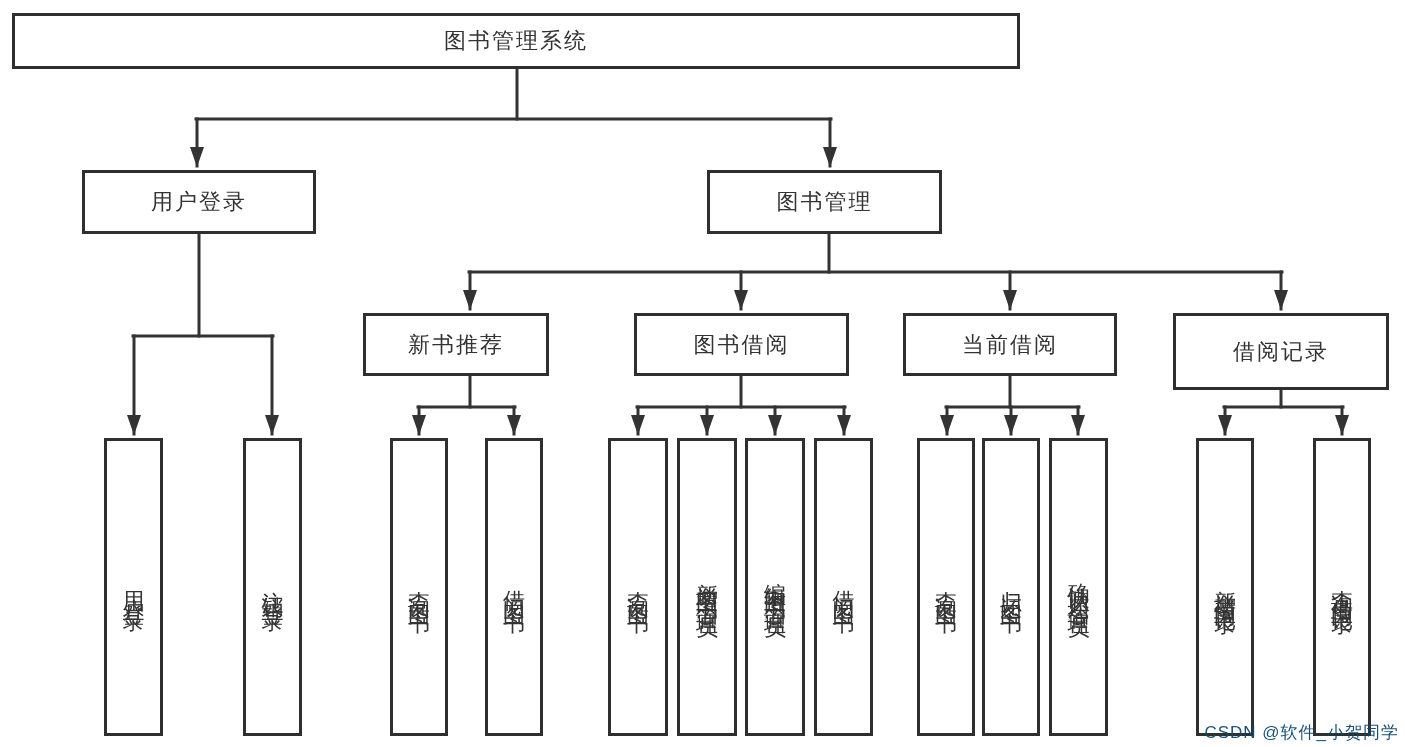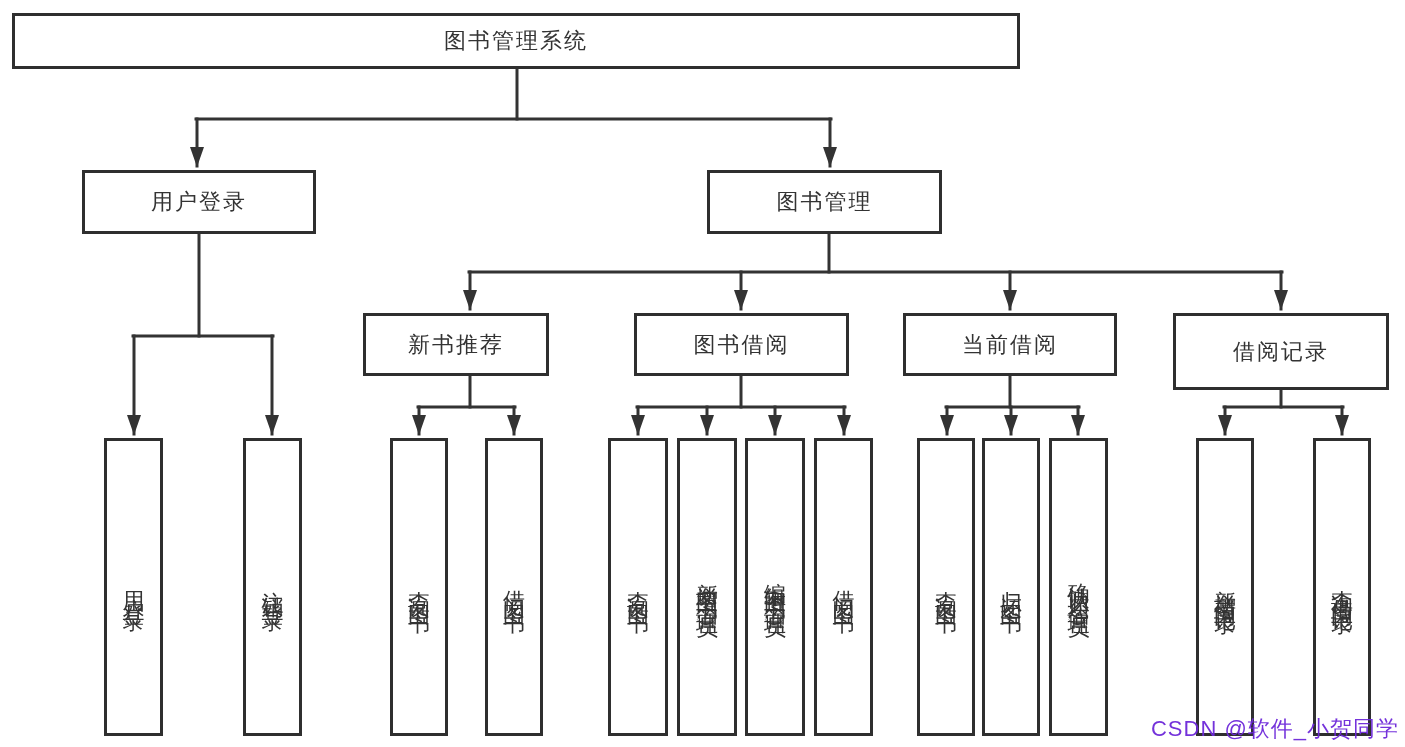--- a/index.html
+++ b/index.html
@@ -38,21 +38,21 @@
   #leaf-b2 { left:677px;  width:60px; }
   #leaf-b3 { left:745px;  width:60px; }
   #leaf-b4 { left:814px;  width:59px; }
   #leaf-c1 { left:917px;  width:58px; }
   #leaf-c2 { left:982px;  width:58px; }
   #leaf-c3 { left:1049px; width:59px; }
   #leaf-r1 { left:1196px; width:58px; }
   #leaf-r2 { left:1313px; width:58px; }
   #watermark {
     position:absolute; right:6px; bottom:3px; z-index:5;
-    font-size:22px; letter-spacing:1px; color:#6d28d9; opacity:0.95;
+    font-size:17px; letter-spacing:1px; color:#0c4a6e; opacity:0.95;
     white-space:nowrap;
   }
 </style>
 </head>
 <body>
 
 <svg class="connectors" viewBox="0 0 1405 747" xmlns="http://www.w3.org/2000/svg">
   <defs>
     <marker id="arw" viewBox="0 0 20 14" markerWidth="20" markerHeight="14" refX="19" refY="7" orient="auto" markerUnits="userSpaceOnUse">
       <path d="M0,0 L20,7 L0,14 Z" fill="#333333"></path>

